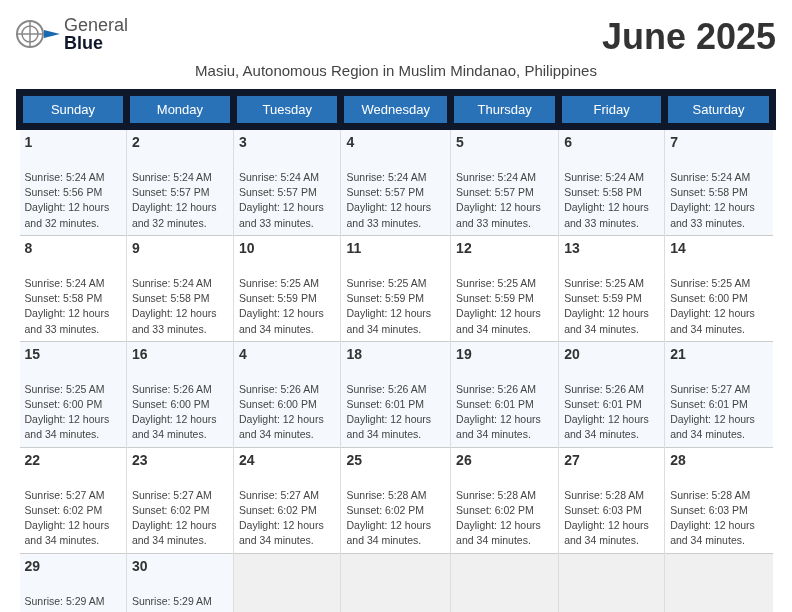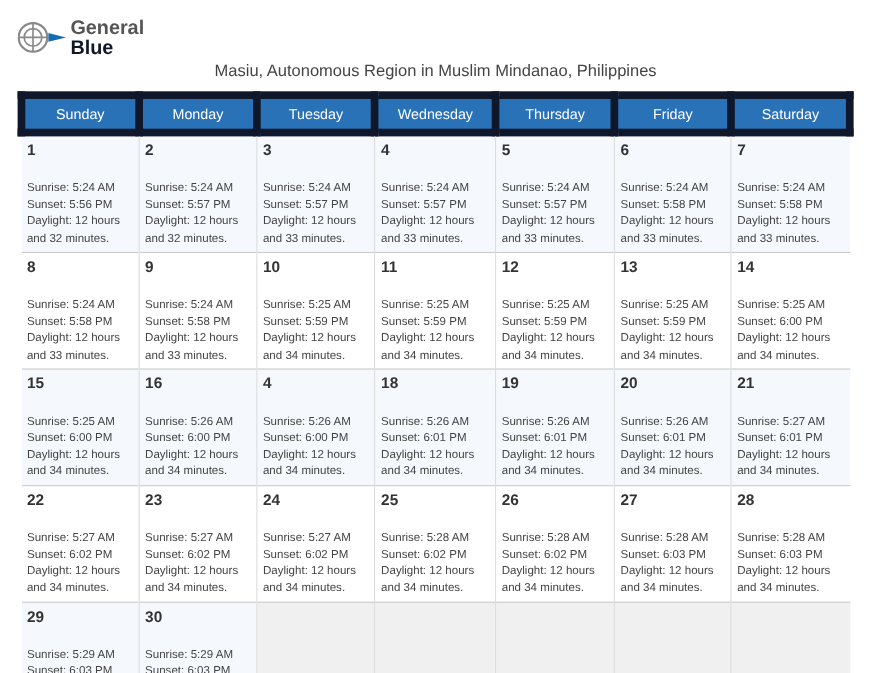--- a/index.html
+++ b/index.html
@@ -91,25 +91,26 @@
       <div style="position:relative;width:44px;height:36px;">
         <svg width="44" height="36" viewBox="0 0 44 36">
           <circle cx="14" cy="18" r="13" fill="none" stroke="#888" stroke-width="2"></circle>
           <circle cx="14" cy="18" r="8" fill="none" stroke="#888" stroke-width="1.5"></circle>
           <line x1="1" y1="18" x2="27" y2="18" stroke="#888" stroke-width="1.5"></line>
           <line x1="14" y1="5" x2="14" y2="31" stroke="#888" stroke-width="1.5"></line>
           <polygon points="28,14 44,18 28,22" fill="#1a6ab1"></polygon>
         </svg>
       </div>
       <div style="line-height:1;">
-        <div style="font-size:18px;font-weight:bold;color:#555;">General</div>
+        <div style="font-size:18px;font-weight:normal;color:#555;">General</div>
         <div style="font-size:18px;font-weight:bold;color:#0f172a;">Blue</div>
       </div>
     </div>
   </div>
+  <div class="month-title">June 2025</div>
 </div>
 
 <div class="subtitle">Masiu, Autonomous Region in Muslim Mindanao, Philippines</div>
 
 <table>
   <thead>
     <tr>
       <th>Sunday</th>
       <th>Monday</th>
       <th>Tuesday</th>

